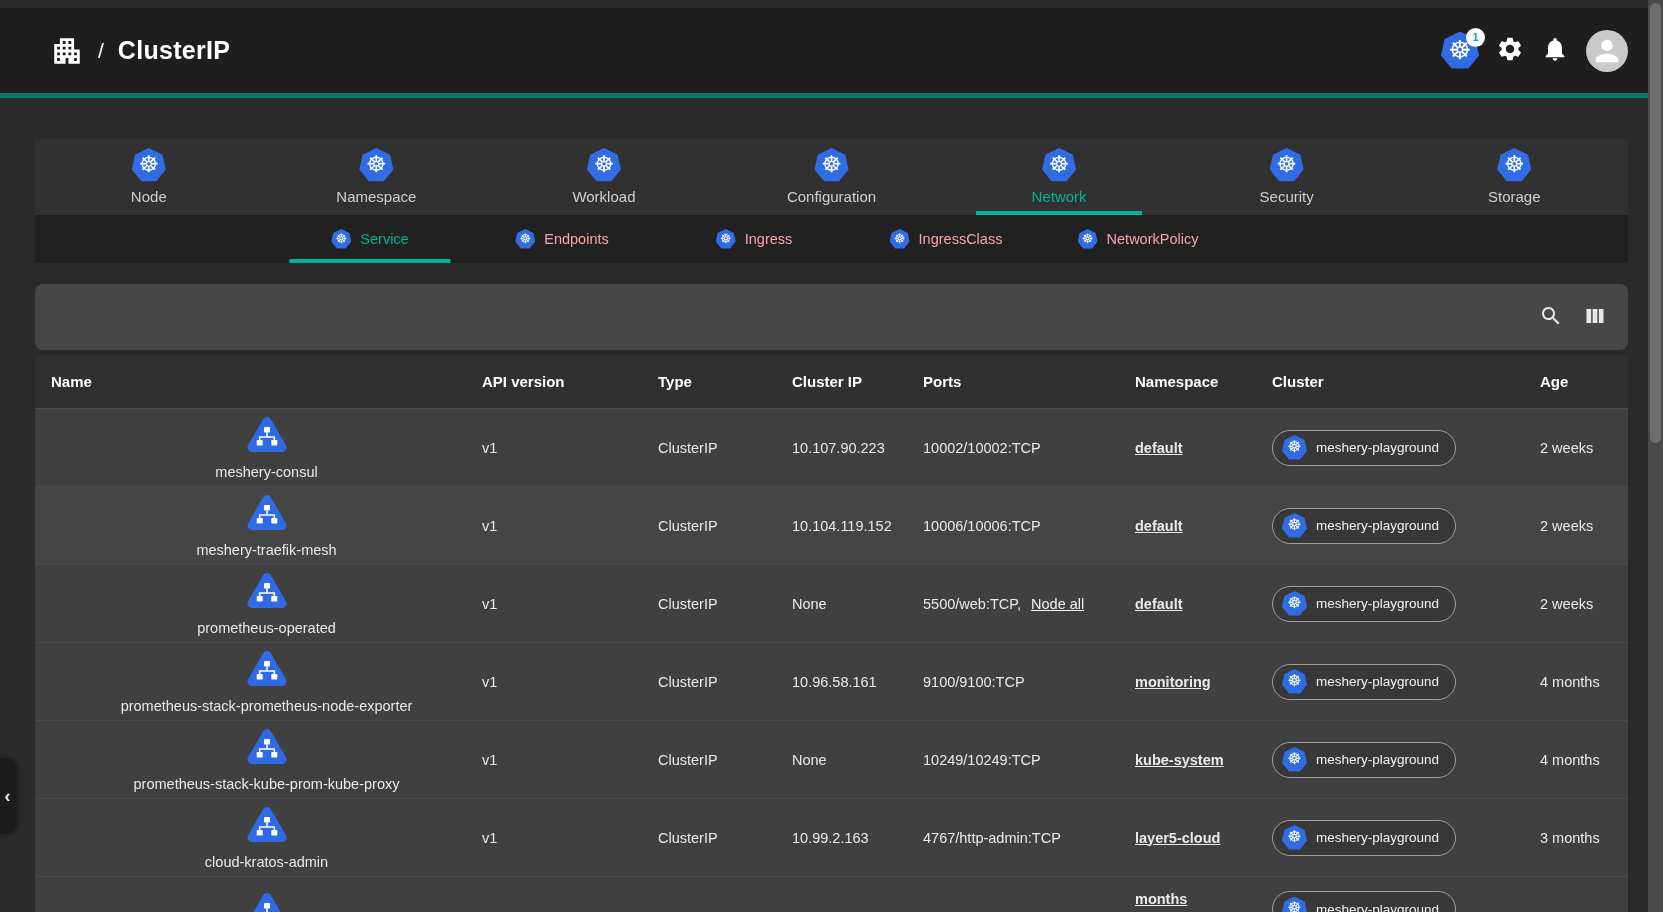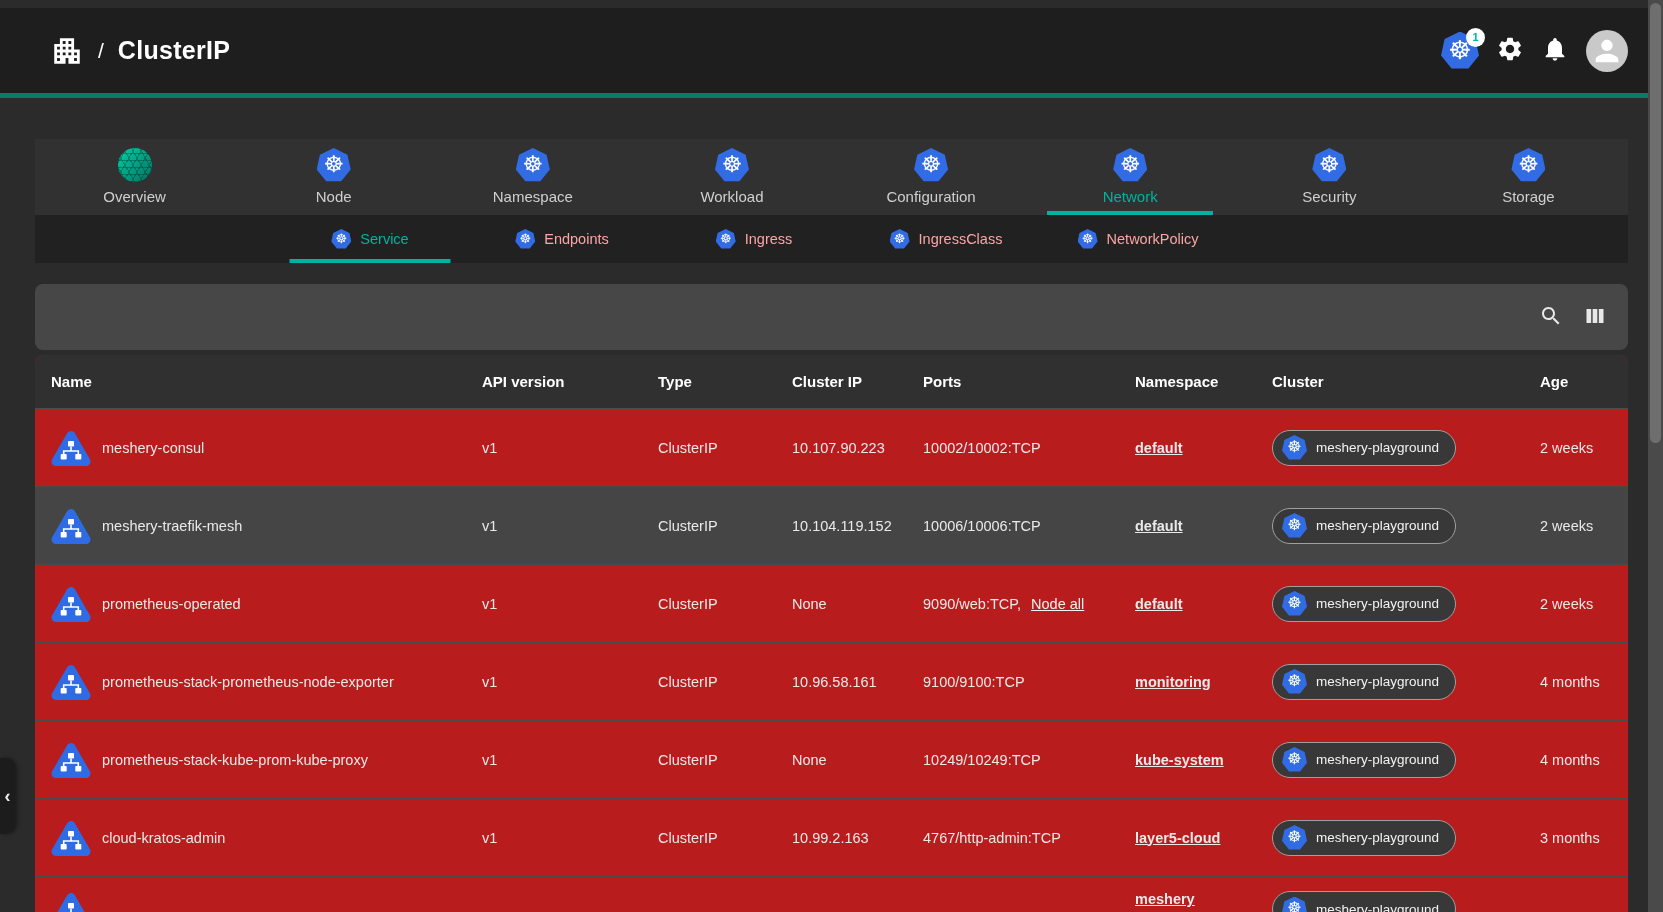--- a/index.html
+++ b/index.html
@@ -76,35 +76,35 @@
     content:""; position:absolute; bottom:0; left:50%; transform:translateX(-50%);
     width:161px; height:4px; background:#00B39F;
   }
   
   .toolbar {
     margin:21px 35px 0 35px; height:66px; background:#474747; border-radius:8px;
     display:flex; align-items:center; justify-content:flex-end; gap:19px; padding-right:22px;
   }
   
   .table-card {
-    margin:5px 35px 0 35px; height:557px; background:#b91c1c;
+    margin:5px 35px 0 35px; height:557px; background:#404040;
     border-radius:8px 8px 0 0; overflow:hidden;
   }
   .thead, .trow {
     display:grid;
     grid-template-columns:431px 176px 134px 131px 212px 137px 268px 1fr;
     padding:0 16px; align-items:center;
   }
   .thead { height:54px; background:#303030; border-bottom:1px solid #4d4d4d; }
   .th { font-size:15px; font-weight:700; color:#ffffff; cursor:pointer; }
   .trow { height:78px; border-bottom:1px solid #4a4a4a; }
   .trow.highlight { background:#454545; }
   .trow.partial { align-items:start; padding-top:14px; border-bottom:none; }
   .td { font-size:14.5px; color:#e9e9e9; display:flex; align-items:center; }
-  .name-cell { gap:11px; }
+  .name-cell { gap:11px;flex-direction:column; }
   .svc-icon { flex:none; display:flex; }
   .ns-link { color:#e9e9e9; text-decoration:underline; cursor:pointer;font-weight:bold; }
   .view-all { color:#f2f2f2; text-decoration:underline; margin-left:10px; cursor:pointer; white-space:nowrap; }
   .chip {
     height:36px; border:1px solid #a0a0a0; border-radius:18px; background:#383838;
     display:flex; align-items:center; gap:9px; padding:0 16px 0 9px; cursor:pointer; max-width:212px;
   }
   .chip-label { font-size:13.5px; font-weight:400; color:#f2f2f2; white-space:nowrap; }
   
   .drawer-handle {
@@ -154,25 +154,20 @@
             </svg></span>
       </div>
     </div>
   </header>
   <div class="green-line"></div>
 
   <main>
     <div class="tabs-card">
       <div class="tabs-row">
           <div class="tab">
-    <span class="meshery-icon"></span>
-
-    <span class="tab-label">Overview</span>
-  </div>
-          <div class="tab">
 
     <span class="k8s k8s-34">
               <span class="k8s-glyph">☸</span>
             </span>
     <span class="tab-label">Node</span>
   </div>
           <div class="tab">
 
     <span class="k8s k8s-34">
               <span class="k8s-glyph">☸</span>
@@ -350,21 +345,21 @@
           <rect x="9.7" y="25" width="6" height="5.5" rx="0.8" fill="#ffffff"></rect>
           <rect x="24.3" y="25" width="6" height="5.5" rx="0.8" fill="#ffffff"></rect>
         </svg>
       </span>
       <span class="cell-text">prometheus-operated</span>
     </div>
     <div class="td">v1</div>
     <div class="td">ClusterIP</div>
     <div class="td">None</div>
     <div class="td">
-      <span>9090/web:TCP,</span>
+      <span>5500/web:TCP,</span>
       <a class="view-all">Node all</a>
     </div>
     <div class="td">
       <a class="ns-link">default</a>
     </div>
     <div class="td">
       <div class="chip">
         <span class="k8s k8s-25">
                   <span class="k8s-glyph">☸</span>
                 </span>
@@ -486,21 +481,21 @@
       <span class="cell-text"></span>
     </div>
     <div class="td"></div>
     <div class="td"></div>
     <div class="td"></div>
     <div class="td">
       <span></span>
 
     </div>
     <div class="td">
-      <a class="ns-link">meshery</a>
+      <a class="ns-link">months</a>
     </div>
     <div class="td">
       <div class="chip">
         <span class="k8s k8s-25">
                   <span class="k8s-glyph">☸</span>
                 </span>
         <span class="chip-label">meshery-playground</span>
       </div>
     </div>
     <div class="td"></div>

